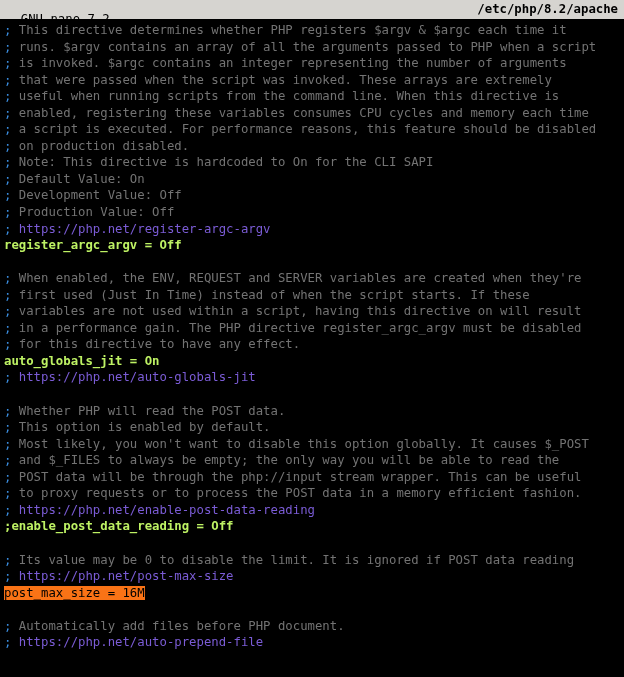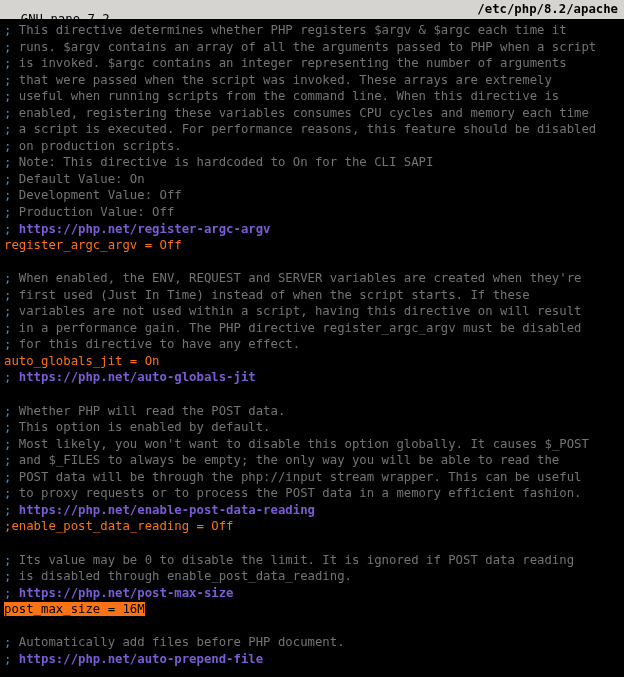--- a/index.html
+++ b/index.html
@@ -59,22 +59,22 @@
   .line {
     white-space: pre;
     height: 16.55px;
     color: #d8d8d8;
   }
   .line.blank {
     color: #d8d8d8;
   }
   .c-comment { color: #3b8ee0; }     
   .c-text    { color: #737373; }
-  .c-url     { color: #7b5cd6; font-weight: bold; }
-  .c-plain   { color: #f97316; }
+  .c-url     { color: #7b5cd6; }
+  .c-plain   { color: #bef264; font-weight: bold; }
   .highlight {
     background: #f97316;
     color: #000000;
   }
   
 </style>
 </head>
 <body>
 
 <div class="terminal">
@@ -86,21 +86,21 @@
   </div>
 
   <div class="editor" id="editor">
       <div class="line"><span class="c-comment">; </span><span class="c-text">This directive determines whether PHP registers $argv &amp; $argc each time it</span></div>
       <div class="line"><span class="c-comment">; </span><span class="c-text">runs. $argv contains an array of all the arguments passed to PHP when a script</span></div>
       <div class="line"><span class="c-comment">; </span><span class="c-text">is invoked. $argc contains an integer representing the number of arguments</span></div>
       <div class="line"><span class="c-comment">; </span><span class="c-text">that were passed when the script was invoked. These arrays are extremely</span></div>
       <div class="line"><span class="c-comment">; </span><span class="c-text">useful when running scripts from the command line. When this directive is</span></div>
       <div class="line"><span class="c-comment">; </span><span class="c-text">enabled, registering these variables consumes CPU cycles and memory each time</span></div>
       <div class="line"><span class="c-comment">; </span><span class="c-text">a script is executed. For performance reasons, this feature should be disabled</span></div>
-      <div class="line"><span class="c-comment">; </span><span class="c-text">on production scripts.</span></div>
+      <div class="line"><span class="c-comment">; </span><span class="c-text">on production disabled.</span></div>
       <div class="line"><span class="c-comment">; </span><span class="c-text">Note: This directive is hardcoded to On for the CLI SAPI</span></div>
       <div class="line"><span class="c-comment">; </span><span class="c-text">Default Value: On</span></div>
       <div class="line"><span class="c-comment">; </span><span class="c-text">Development Value: Off</span></div>
       <div class="line"><span class="c-comment">; </span><span class="c-text">Production Value: Off</span></div>
       <div class="line"><span class="c-comment">; </span><span class="c-url">https://php.net/register-argc-argv</span></div>
       <div class="line"><span class="c-plain">register_argc_argv = Off</span></div>
       <div class="line blank">&nbsp;</div>
       <div class="line"><span class="c-comment">; </span><span class="c-text">When enabled, the ENV, REQUEST and SERVER variables are created when they're</span></div>
       <div class="line"><span class="c-comment">; </span><span class="c-text">first used (Just In Time) instead of when the script starts. If these</span></div>
       <div class="line"><span class="c-comment">; </span><span class="c-text">variables are not used within a script, having this directive on will result</span></div>
@@ -112,21 +112,20 @@
       <div class="line"><span class="c-comment">; </span><span class="c-text">Whether PHP will read the POST data.</span></div>
       <div class="line"><span class="c-comment">; </span><span class="c-text">This option is enabled by default.</span></div>
       <div class="line"><span class="c-comment">; </span><span class="c-text">Most likely, you won't want to disable this option globally. It causes $_POST</span></div>
       <div class="line"><span class="c-comment">; </span><span class="c-text">and $_FILES to always be empty; the only way you will be able to read the</span></div>
       <div class="line"><span class="c-comment">; </span><span class="c-text">POST data will be through the php://input stream wrapper. This can be useful</span></div>
       <div class="line"><span class="c-comment">; </span><span class="c-text">to proxy requests or to process the POST data in a memory efficient fashion.</span></div>
       <div class="line"><span class="c-comment">; </span><span class="c-url">https://php.net/enable-post-data-reading</span></div>
       <div class="line"><span class="c-plain">;enable_post_data_reading = Off</span></div>
       <div class="line blank">&nbsp;</div>
       <div class="line"><span class="c-comment">; </span><span class="c-text">Its value may be 0 to disable the limit. It is ignored if POST data reading</span></div>
-      <div class="line"><span class="c-comment">; </span><span class="c-text">is disabled through enable_post_data_reading.</span></div>
       <div class="line"><span class="c-comment">; </span><span class="c-url">https://php.net/post-max-size</span></div>
       <div class="line"><span class="highlight">post_max_size = 16M</span></div>
       <div class="line blank">&nbsp;</div>
       <div class="line"><span class="c-comment">; </span><span class="c-text">Automatically add files before PHP document.</span></div>
       <div class="line"><span class="c-comment">; </span><span class="c-url">https://php.net/auto-prepend-file</span></div>
     </div>
 
 </div>
 
 </body></html>

